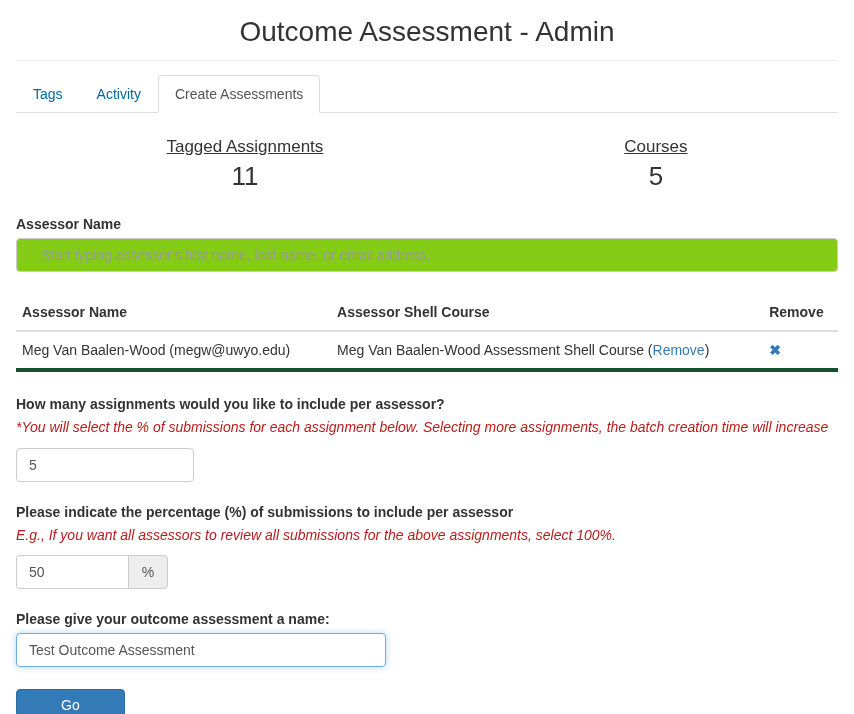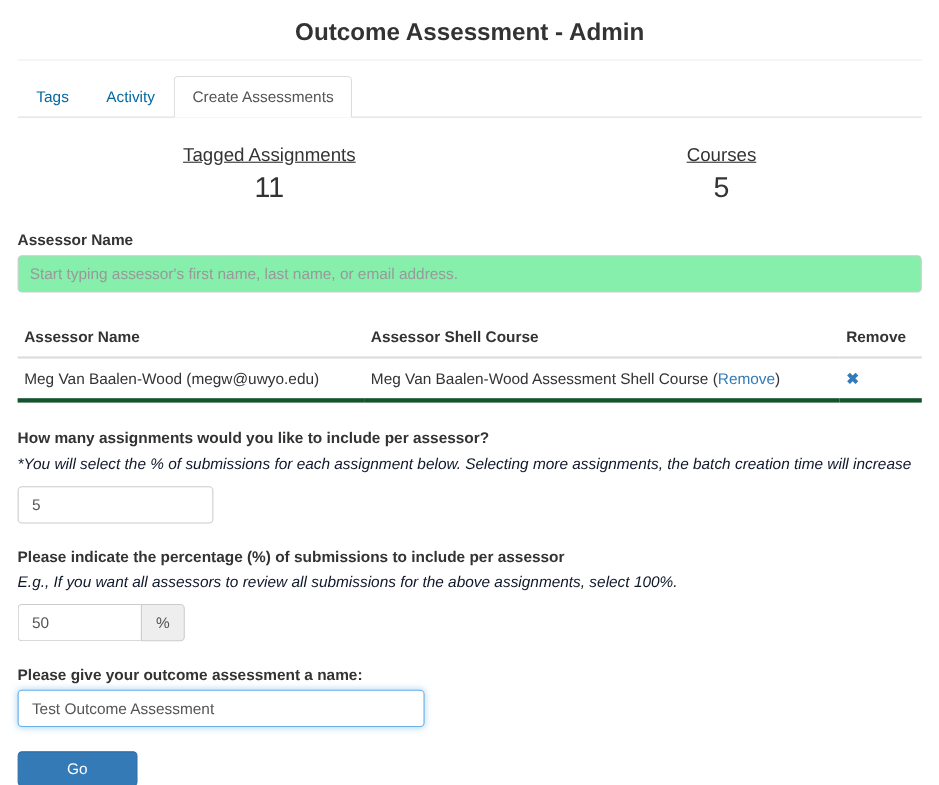--- a/index.html
+++ b/index.html
@@ -10,22 +10,22 @@
 body {
   font-family: "Helvetica Neue", Helvetica, Arial, sans-serif;
   font-size: 14px;
   color: #333;
   background: #fff;
   padding: 16px;
   width: 854px;
 }
 .page-title {
   text-align: center;
-  font-size: 22px;
-  font-weight: 700;
+  font-size: 28px;
+  font-weight: 400;
   color: #333;
   padding-bottom: 12px;
 }
 .hr-top {
   border: none;
   border-top: 1px solid #eee;
   margin-bottom: 14px;
 }
 .tabs {
   display: flex;
@@ -66,26 +66,26 @@
   color: #333;
 }
 .field-label {
   font-weight: 700;
   font-size: 14px;
   margin-bottom: 6px;
   color: #333;
 }
 .text-input {
   width: 100%;
-  padding: 8px 10px;
-  font-size: 14px;
-  color: #555;
-  border: 1px solid #ccc;
-  border-radius: 4px;
-  background: #86efac;
+  padding: 8px 24px;
+  font-size: 14px;
+  color: #555;
+  border: 1px solid #ccc;
+  border-radius: 4px;
+  background: #84cc16;
 }
 .text-input::placeholder {
   color: #999;
 }
 .table {
   width: 100%;
   border-collapse: collapse;
   margin-top: 18px;
   margin-bottom: 24px;
 }
@@ -111,21 +111,21 @@
   color: #337ab7;
   font-weight: bold;
   font-size: 14px;
   cursor: pointer;
 }
 .form-section {
   margin-bottom: 22px;
 }
 .hint-text {
   font-style: italic;
-  color: #0f172a;
+  color: #b91c1c;
   font-size: 14px;
   margin-bottom: 10px;
   line-height: 1.4;
 }
 .small-input {
   width: 178px;
   padding: 8px 12px;
   font-size: 14px;
   color: #555;
   border: 1px solid #ccc;

